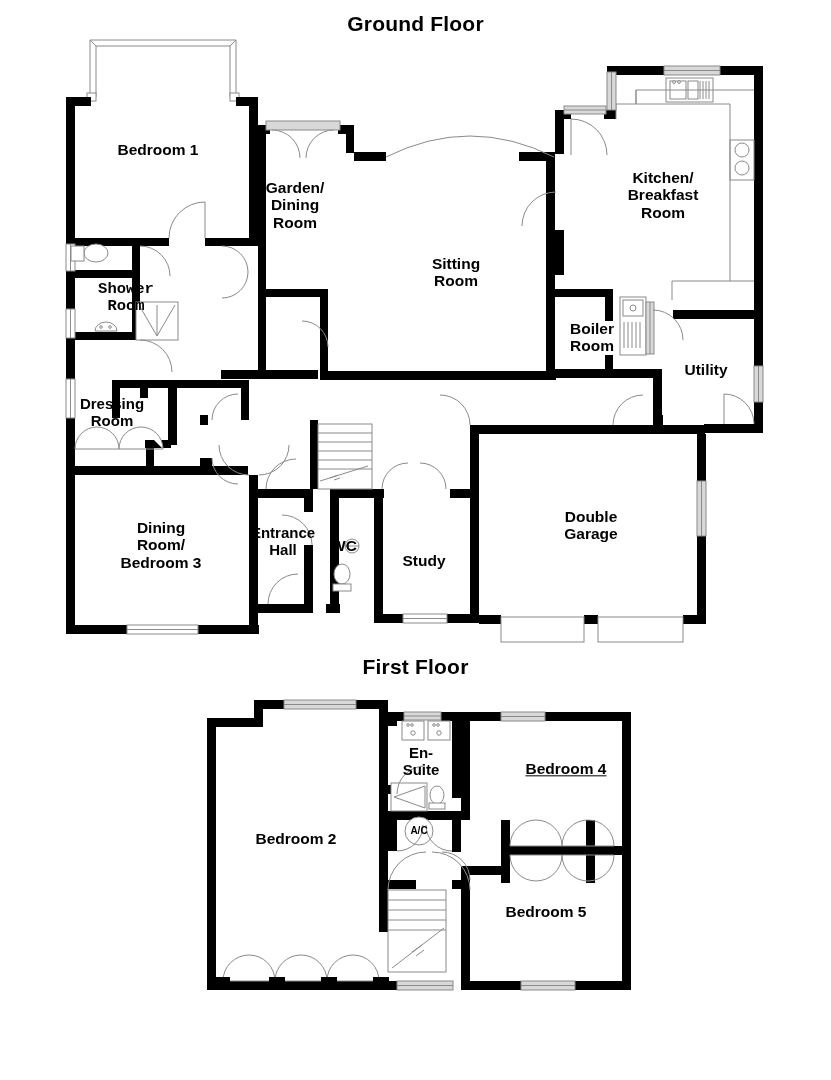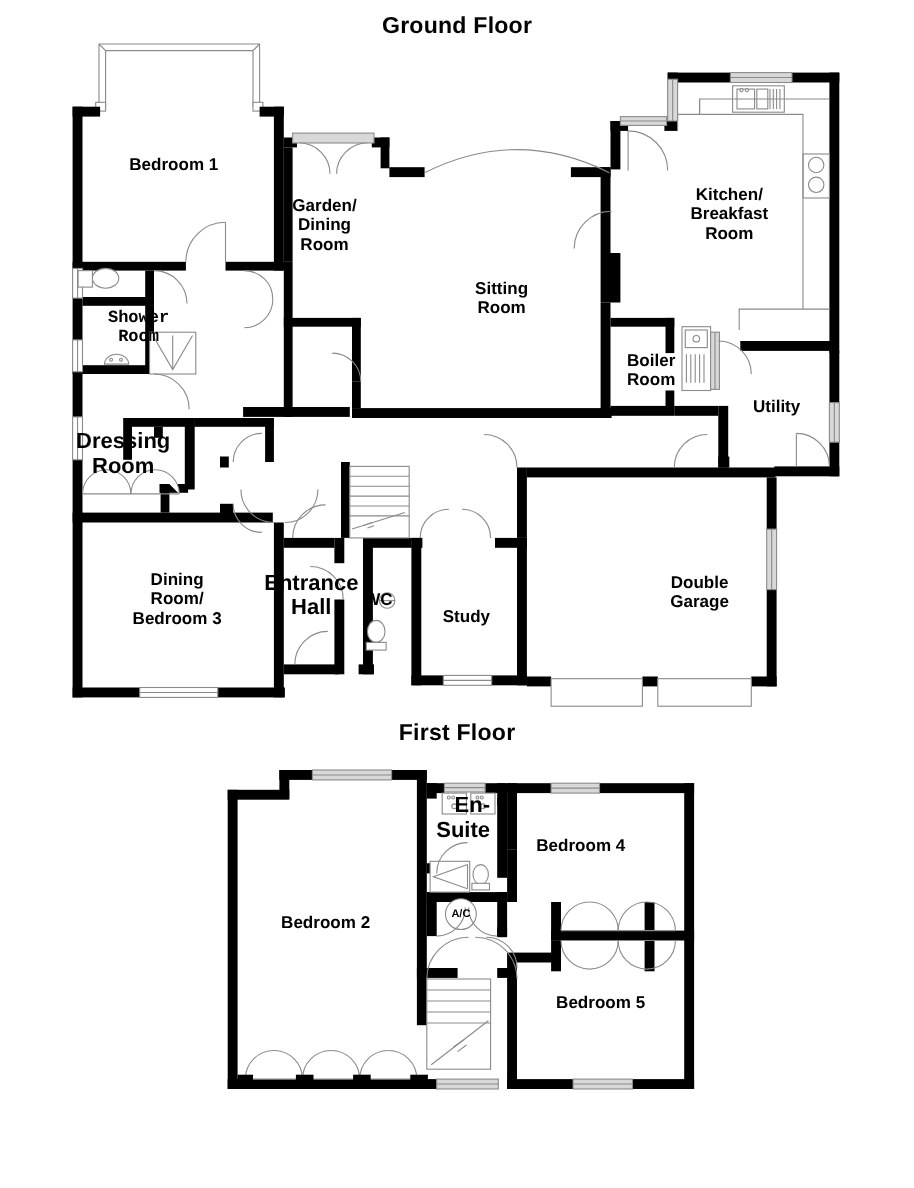--- a/index.html
+++ b/index.html
@@ -5,21 +5,21 @@
   html,body{margin:0;padding:0;background:#fff;}
   body{width:831px;height:1080px;font-family:"Liberation Sans",sans-serif;color:#000;overflow:hidden;}
   #stage{position:relative;width:831px;height:1080px;}
   .ttl{position:absolute;width:100%;text-align:center;font-weight:bold;font-size:21px;letter-spacing:.2px;}
   #t-ground{top:12px;}
   #t-first{top:655px;}
   #t-foot{top:1028px;font-weight:normal;font-size:25px;}
   svg{position:absolute;left:0;top:0;}
   .lbl{position:absolute;text-align:center;font-weight:bold;line-height:1.12;white-space:pre-line;}
   .s15{font-size:15.5px;}
-  .s14{font-size:20px;}
+  .s14{font-size:15px;}
   .ac{font-size:10px;font-weight:bold;}
 </style>
 </head>
 <body>
 
 <div id="stage">
 
   <div class="ttl" id="t-ground">Ground Floor</div>
   <div class="ttl" id="t-first">First Floor</div>
 
@@ -486,23 +486,23 @@
   <div class="lbl s15" style="left:592px;top:337px;transform:translate(-50%,-50%);">Boiler
 Room</div>
   <div class="lbl s15" style="left:706px;top:370px;transform:translate(-50%,-50%);">Utility</div>
   <div class="lbl s15" style="left:161px;top:545px;transform:translate(-50%,-50%);">Dining
 Room/
 Bedroom 3</div>
   <div class="lbl s14" style="left:283px;top:542px;transform:translate(-50%,-50%);">Entrance
 Hall</div>
   <div class="lbl s15" style="left:344px;top:546px;transform:translate(-50%,-50%);">WC</div>
   <div class="lbl s15" style="left:424px;top:561px;transform:translate(-50%,-50%);">Study</div>
-  <div class="lbl s15" style="left:591px;top:539px;transform:translate(-50%,-50%);margin-left:45px;">Double
+  <div class="lbl s15" style="left:591px;top:525px;transform:translate(-50%,-50%);">Double
 Garage</div>
 
   <div class="lbl s15" style="left:296px;top:839px;transform:translate(-50%,-50%);">Bedroom 2</div>
-  <div class="lbl s14" style="left:421px;top:744px;transform:translate(-50%,-50%);text-align:right;">En-
+  <div class="lbl s14" style="left:421px;top:762px;transform:translate(-50%,-50%);">En-
 Suite</div>
-  <div class="lbl s15" style="left:528px;top:769px;transform:translate(-50%,-50%);">Bedroom 4</div>
+  <div class="lbl s15" style="left:566px;top:769px;transform:translate(-50%,-50%);text-decoration:underline;">Bedroom 4</div>
   <div class="lbl s15" style="left:546px;top:912px;transform:translate(-50%,-50%);text-align:right;">Bedroom 5</div>
   <div class="lbl ac" style="left:419px;top:831px;transform:translate(-50%,-50%);">A/C</div>
 
 </div>
 
 </body></html>

